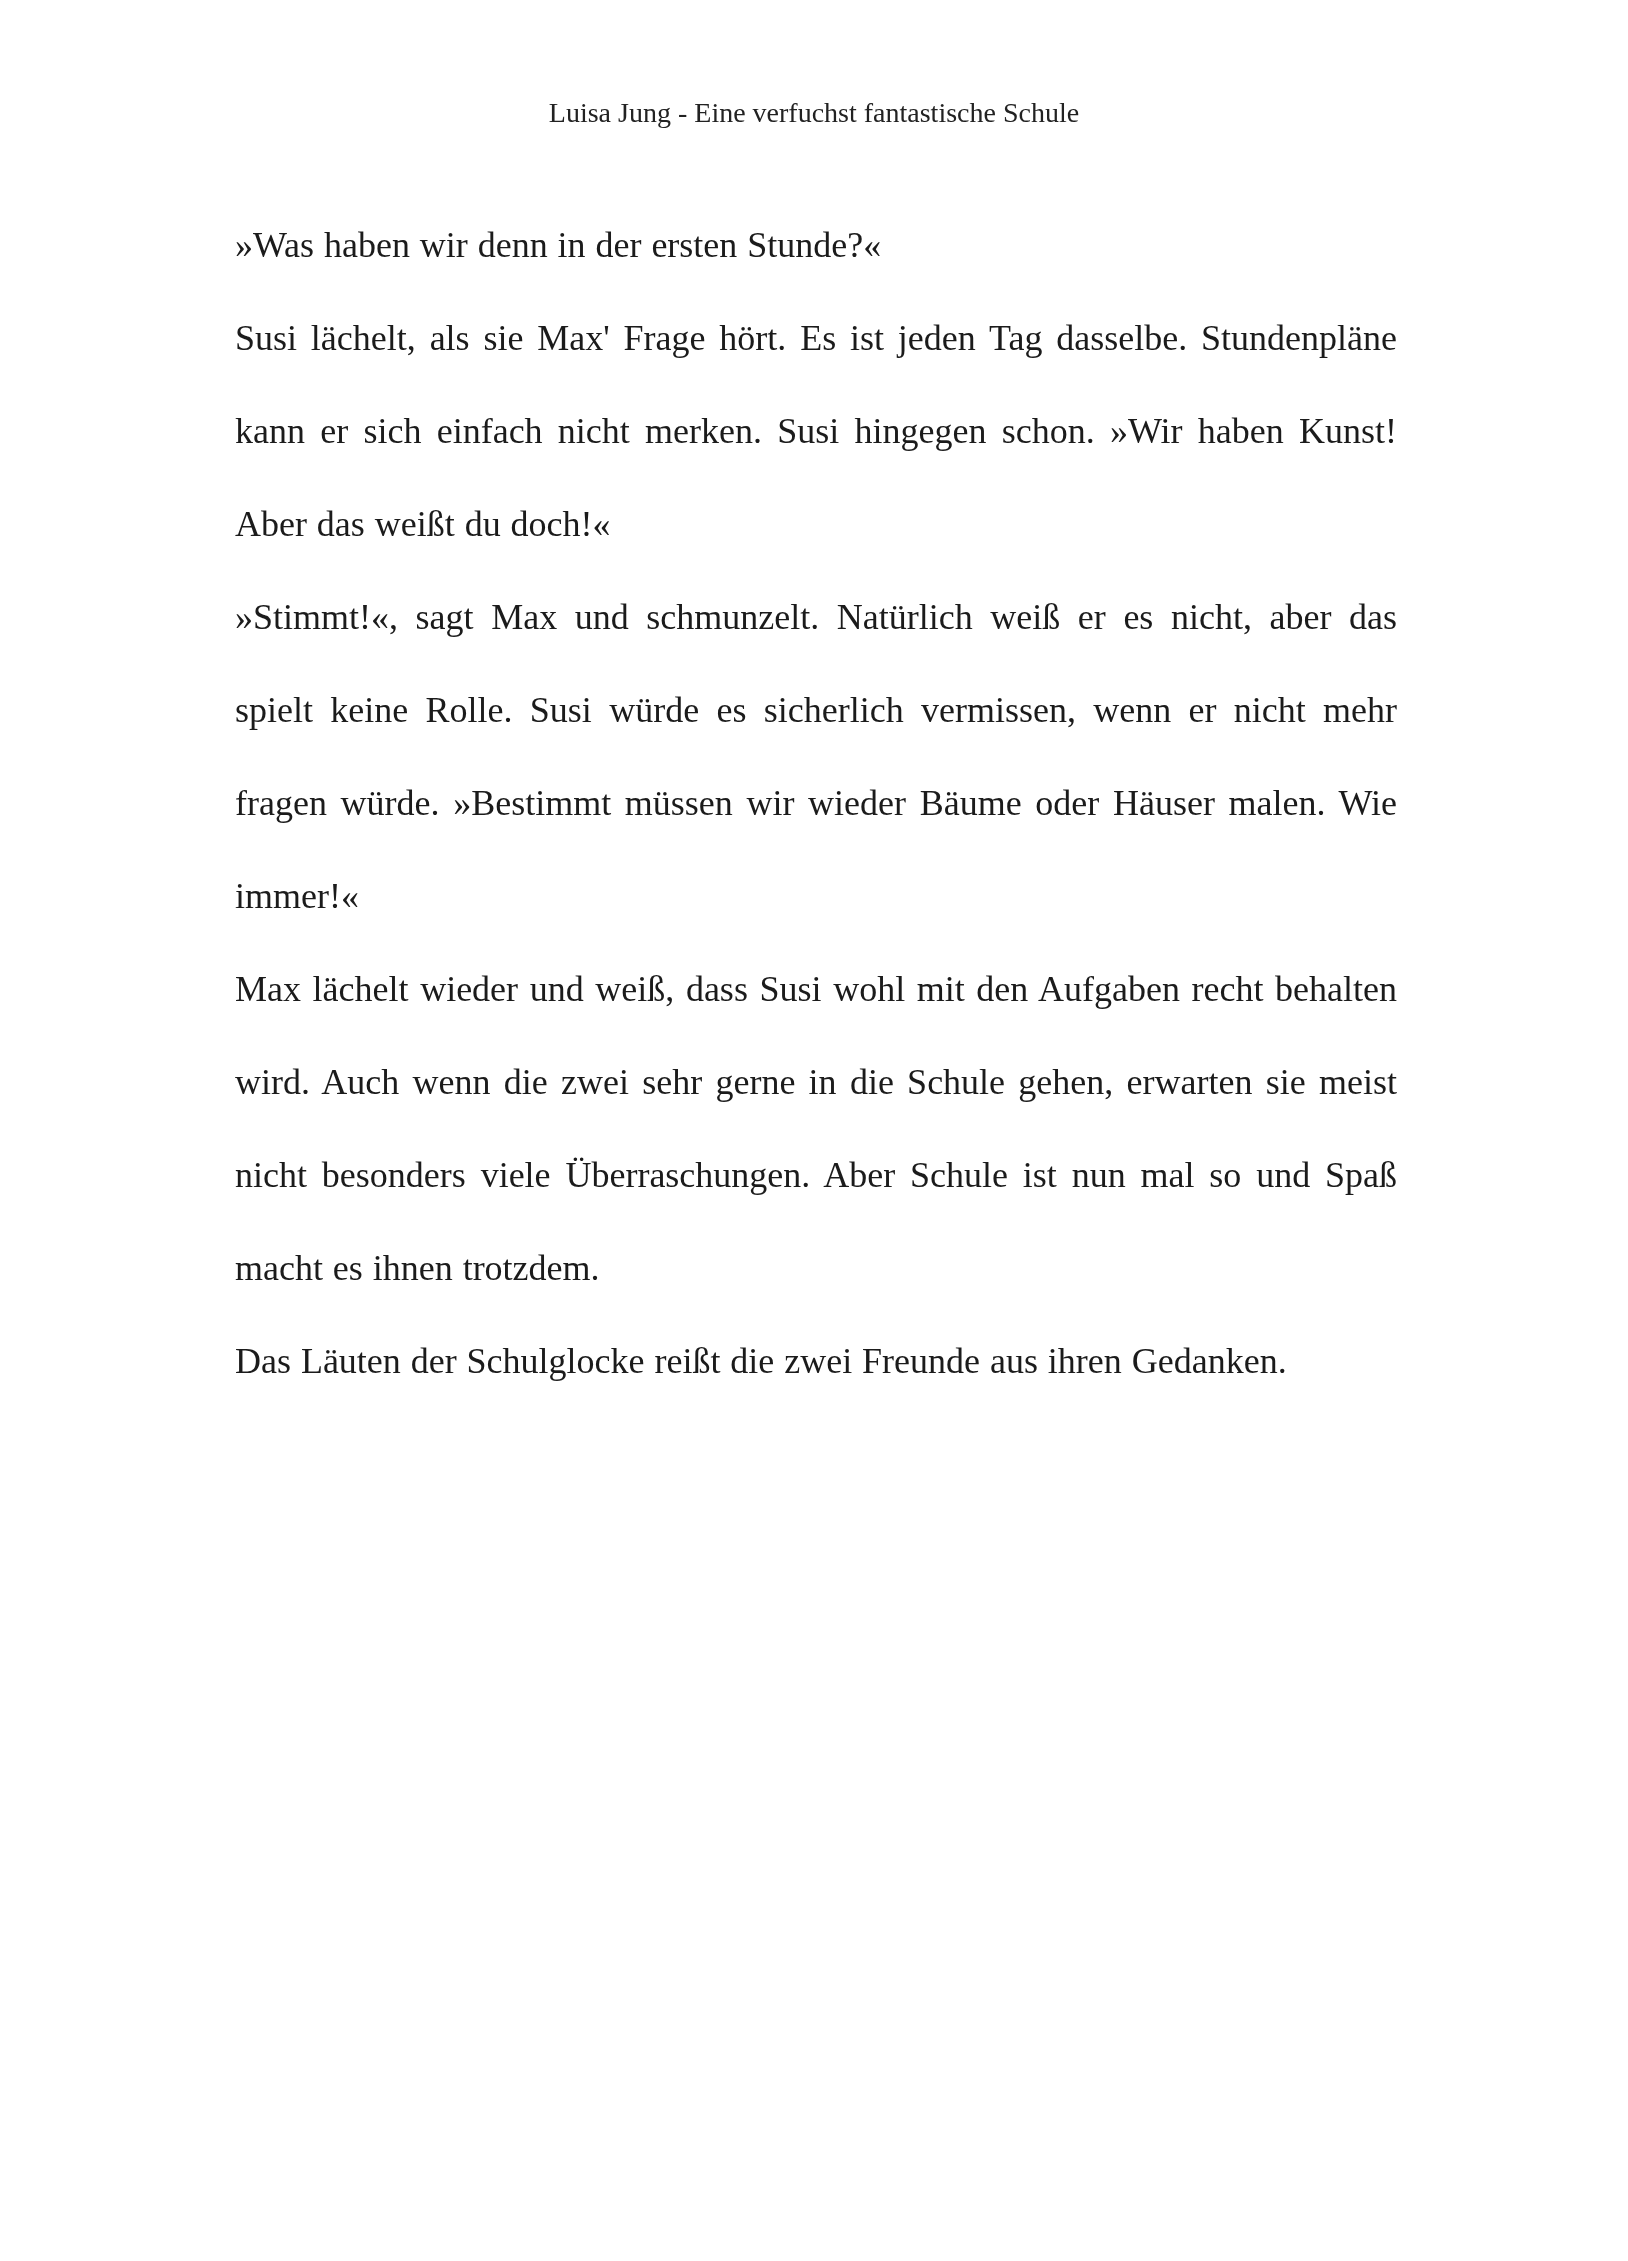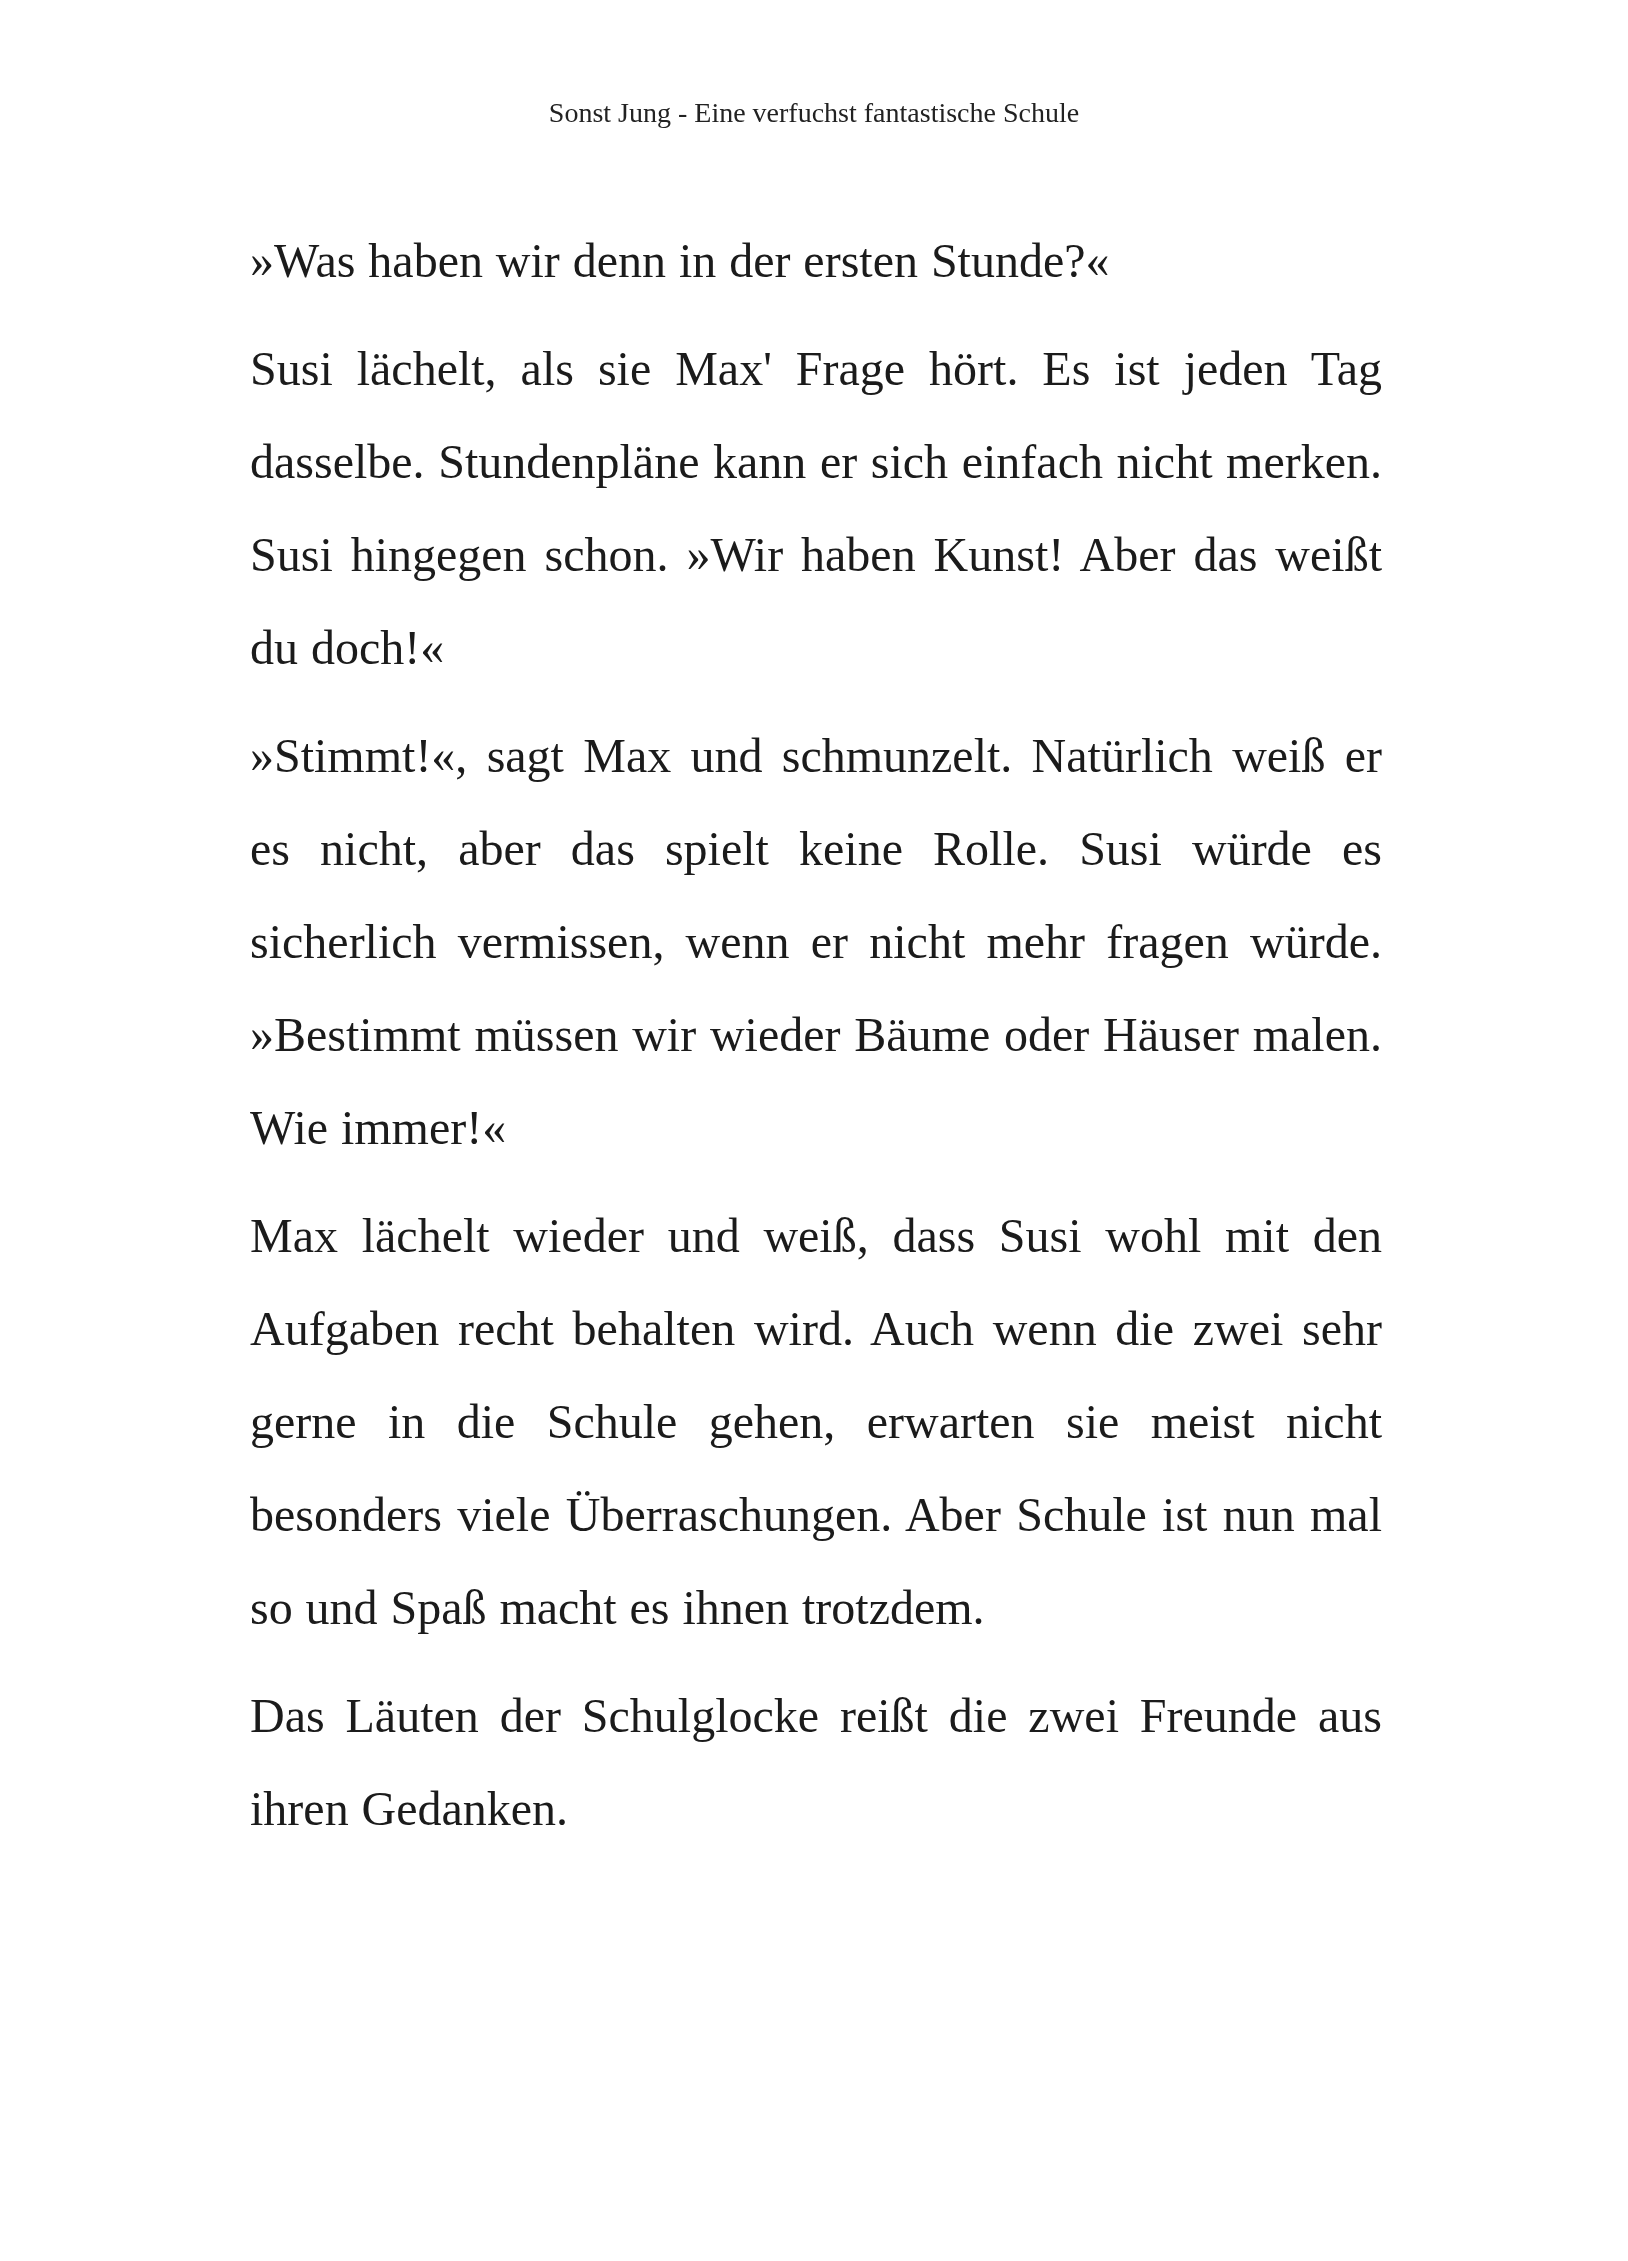--- a/index.html
+++ b/index.html
@@ -27,35 +27,35 @@
     line-height: 36px;
     color: #222222;
   }
   .content {
     position: absolute;
     top: 199px;
     left: 235px;
     right: 231px;
   }
   .content p {
-    margin: 15px;
-    font-size: 48px;
+    margin: 0;
+    font-size: 36px;
     line-height: 93px;
     text-align: justify;
     text-justify: inter-word;
     hyphens: none;
     word-spacing: 0.9px;
   }
 </style>
 </head>
 <body>
 
 <div class="page">
 
-  <div class="running-header">Sonst Jung - Eine verfuchst fantastische Schule</div>
+  <div class="running-header">Luisa Jung - Eine verfuchst fantastische Schule</div>
 
   <div class="content">
     <p>»Was haben wir denn in der ersten Stunde?«</p>
     <p>Susi lächelt, als sie Max' Frage hört. Es ist jeden Tag dasselbe. Stundenpläne kann er sich einfach nicht merken. Susi hingegen schon. »Wir haben Kunst! Aber das weißt du doch!«</p>
     <p>»Stimmt!«, sagt Max und schmunzelt. Natürlich weiß er es nicht, aber das spielt keine Rolle. Susi würde es sicherlich vermissen, wenn er nicht mehr fragen würde. »Bestimmt müssen wir wieder Bäume oder Häuser malen. Wie immer!«</p>
     <p>Max lächelt wieder und weiß, dass Susi wohl mit den Aufgaben recht behalten wird. Auch wenn die zwei sehr gerne in die Schule gehen, erwarten sie meist nicht besonders viele Überraschungen. Aber Schule ist nun mal so und Spaß macht es ihnen trotzdem.</p>
     <p>Das Läuten der Schulglocke reißt die zwei Freunde aus ihren Gedanken.</p>
   </div>
 
 </div>

